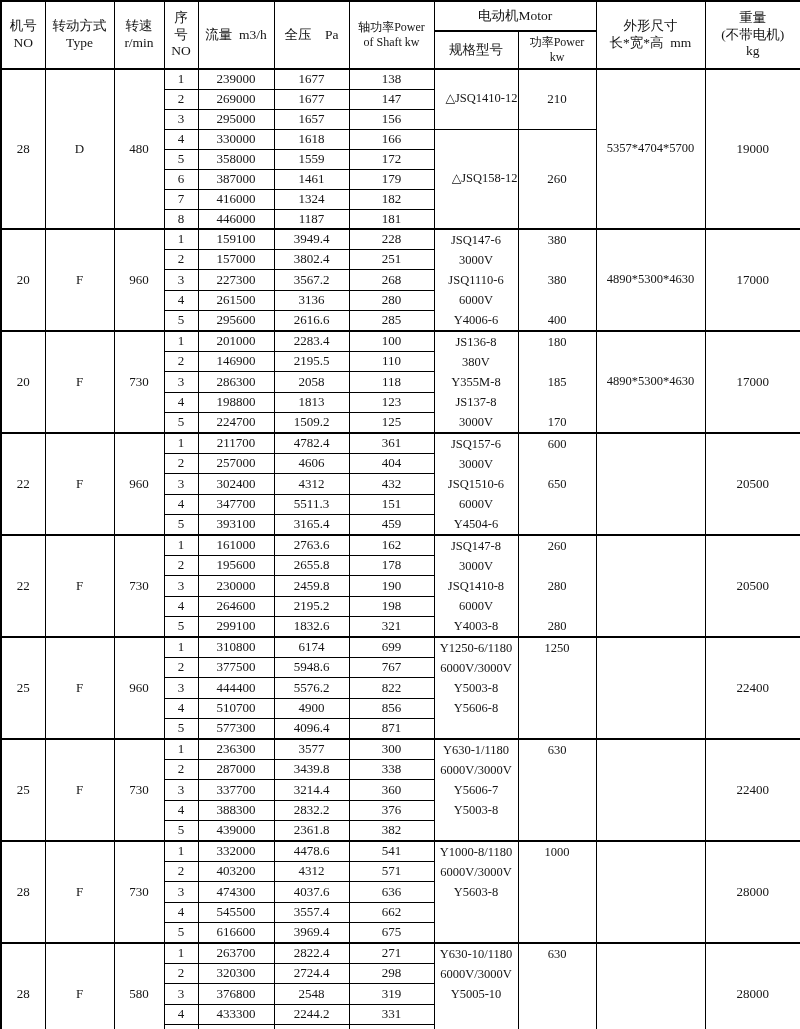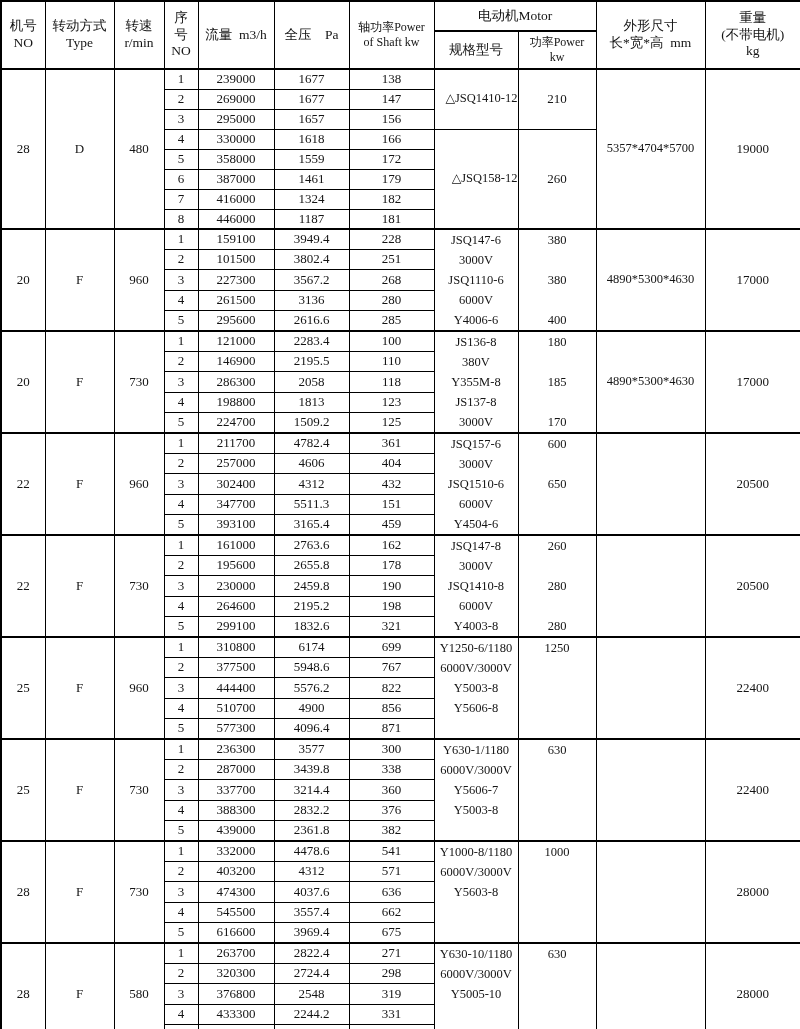--- a/index.html
+++ b/index.html
@@ -163,21 +163,21 @@
             <div class="line"></div>
             <div class="line">380</div>
             <div class="line"></div>
             <div class="line">400</div>
           </td>
           <td rowspan="5" class="dims">4890*5300*4630</td>
           <td rowspan="5" class="num">17000</td>
         </tr>
         <tr>
           <td class="num">2</td>
-          <td class="num">101500</td>
+          <td class="num">157000</td>
           <td class="num">3802.4</td>
           <td class="num">251</td>
         </tr>
         <tr>
           <td class="num">3</td>
           <td class="num">227300</td>
           <td class="num">3567.2</td>
           <td class="num">268</td>
         </tr>
         <tr>
@@ -190,21 +190,21 @@
           <td class="num">5</td>
           <td class="num">295600</td>
           <td class="num">2616.6</td>
           <td class="num">285</td>
         </tr>
         <tr class="block-start">
           <td rowspan="5" class="num">20</td>
           <td rowspan="5" class="num">F</td>
           <td rowspan="5" class="num">730</td>
           <td class="num">1</td>
-          <td class="num">121000</td>
+          <td class="num">201000</td>
           <td class="num">2283.4</td>
           <td class="num">100</td>
           <td rowspan="5" class="lines">
             <div class="line">JS136-8</div>
             <div class="line">380V</div>
             <div class="line">Y355M-8</div>
             <div class="line">JS137-8</div>
             <div class="line">3000V</div>
           </td>
           <td rowspan="5" class="lines">

